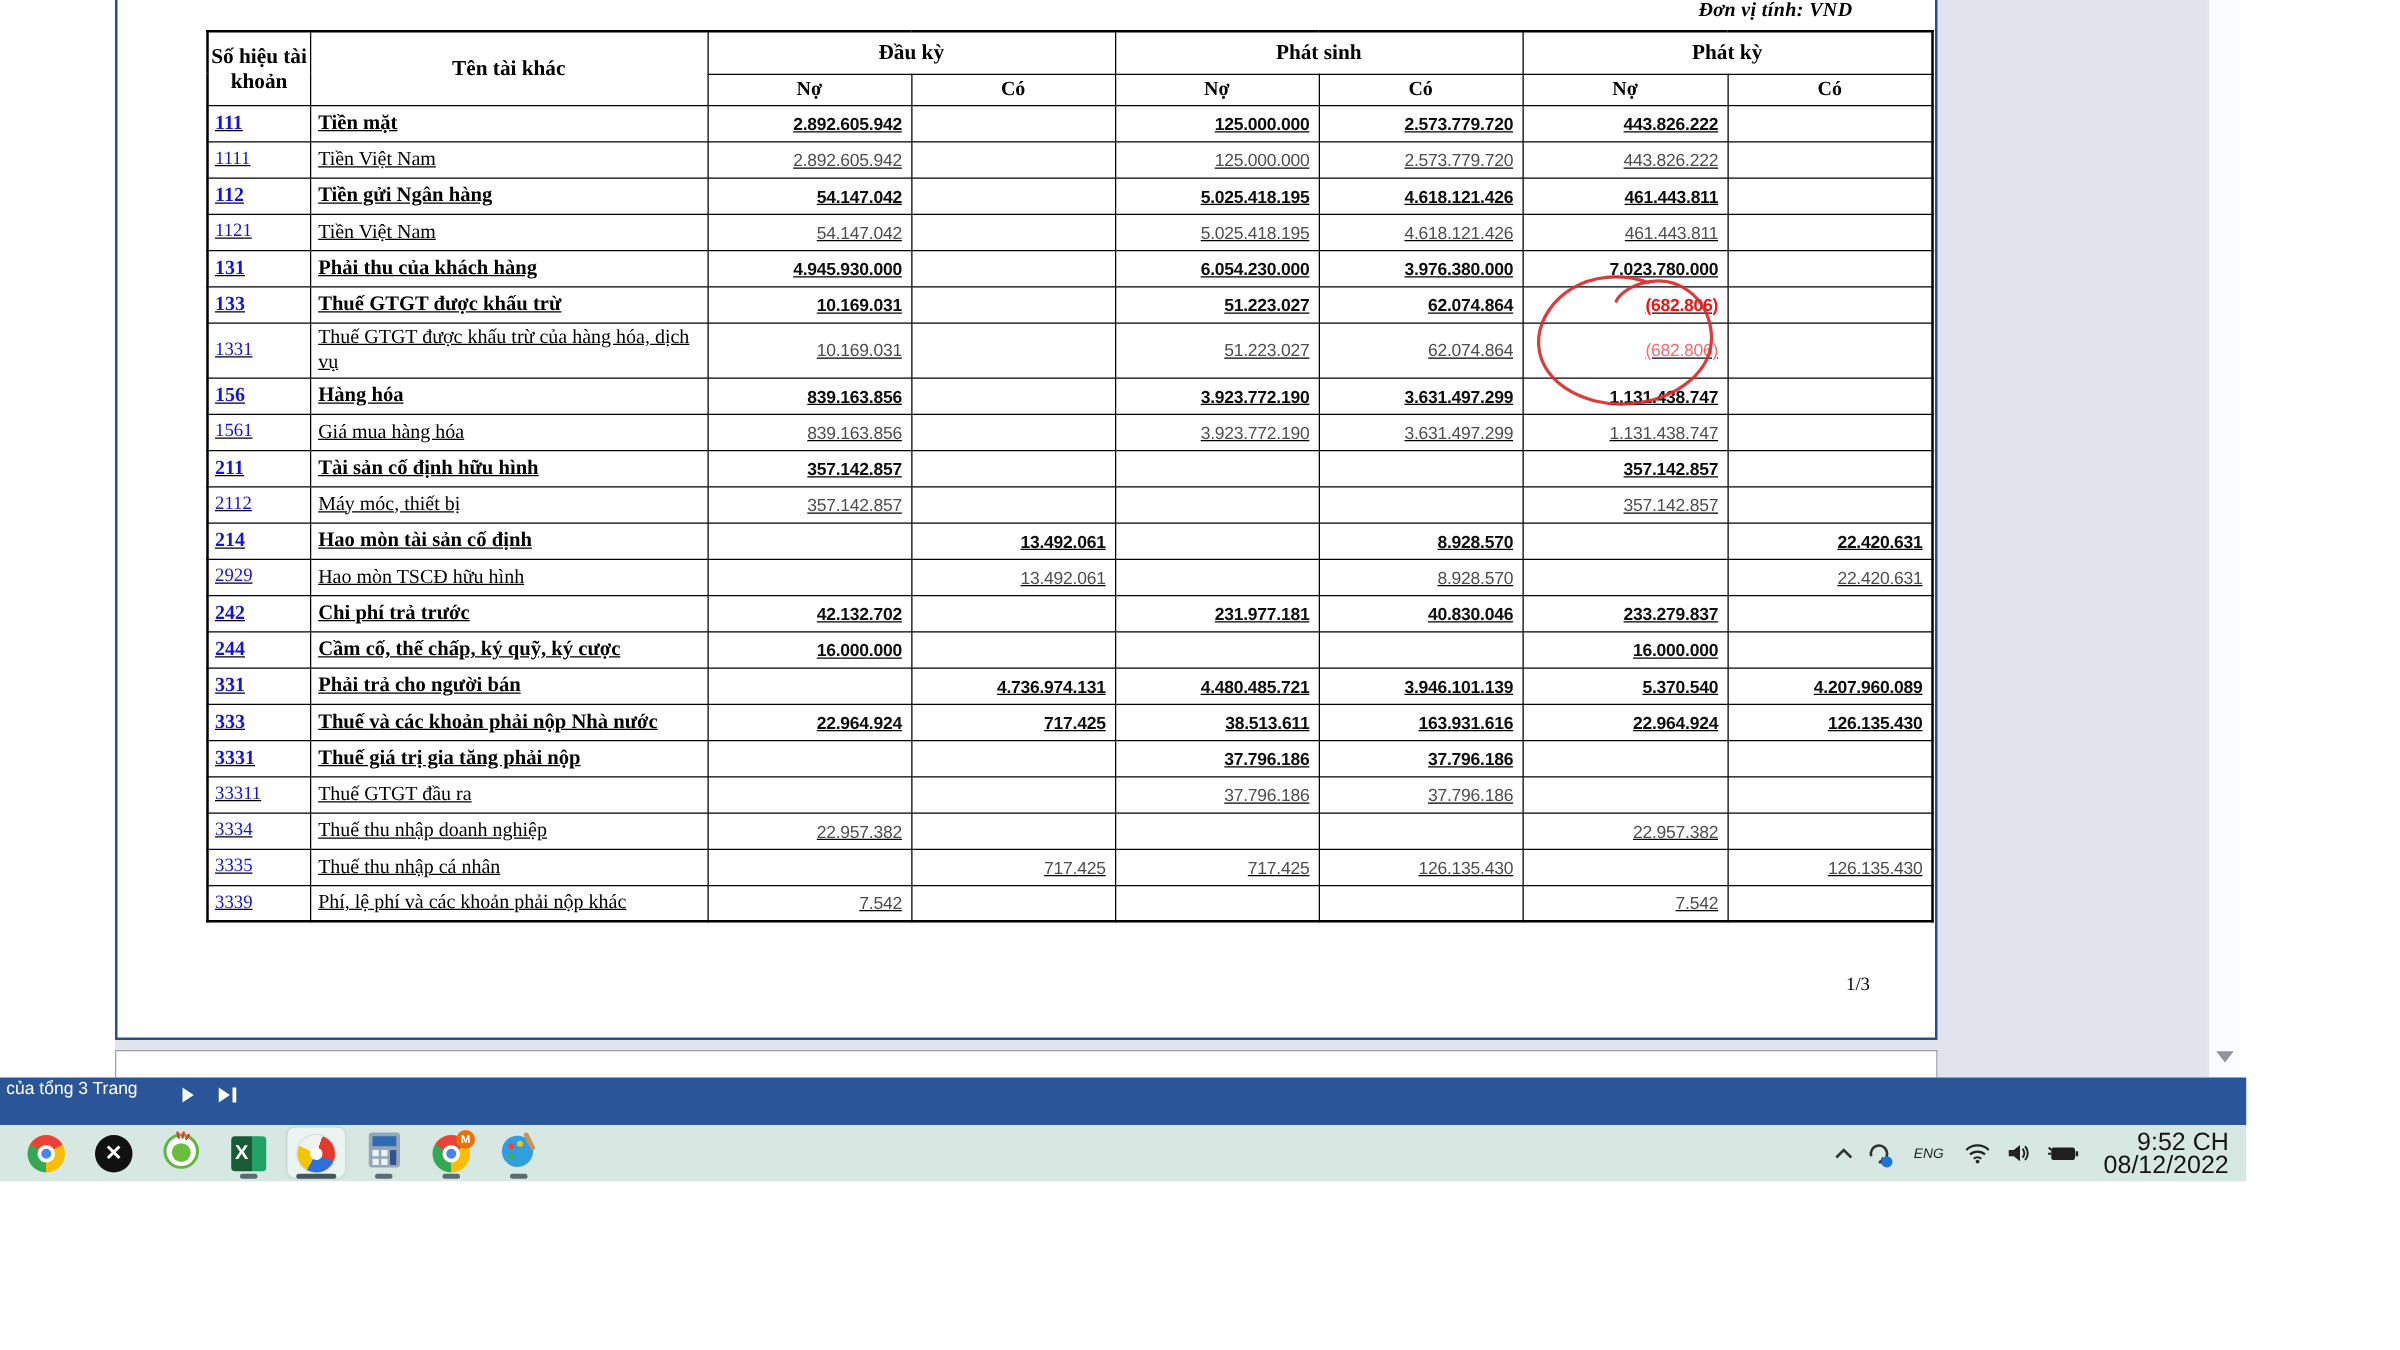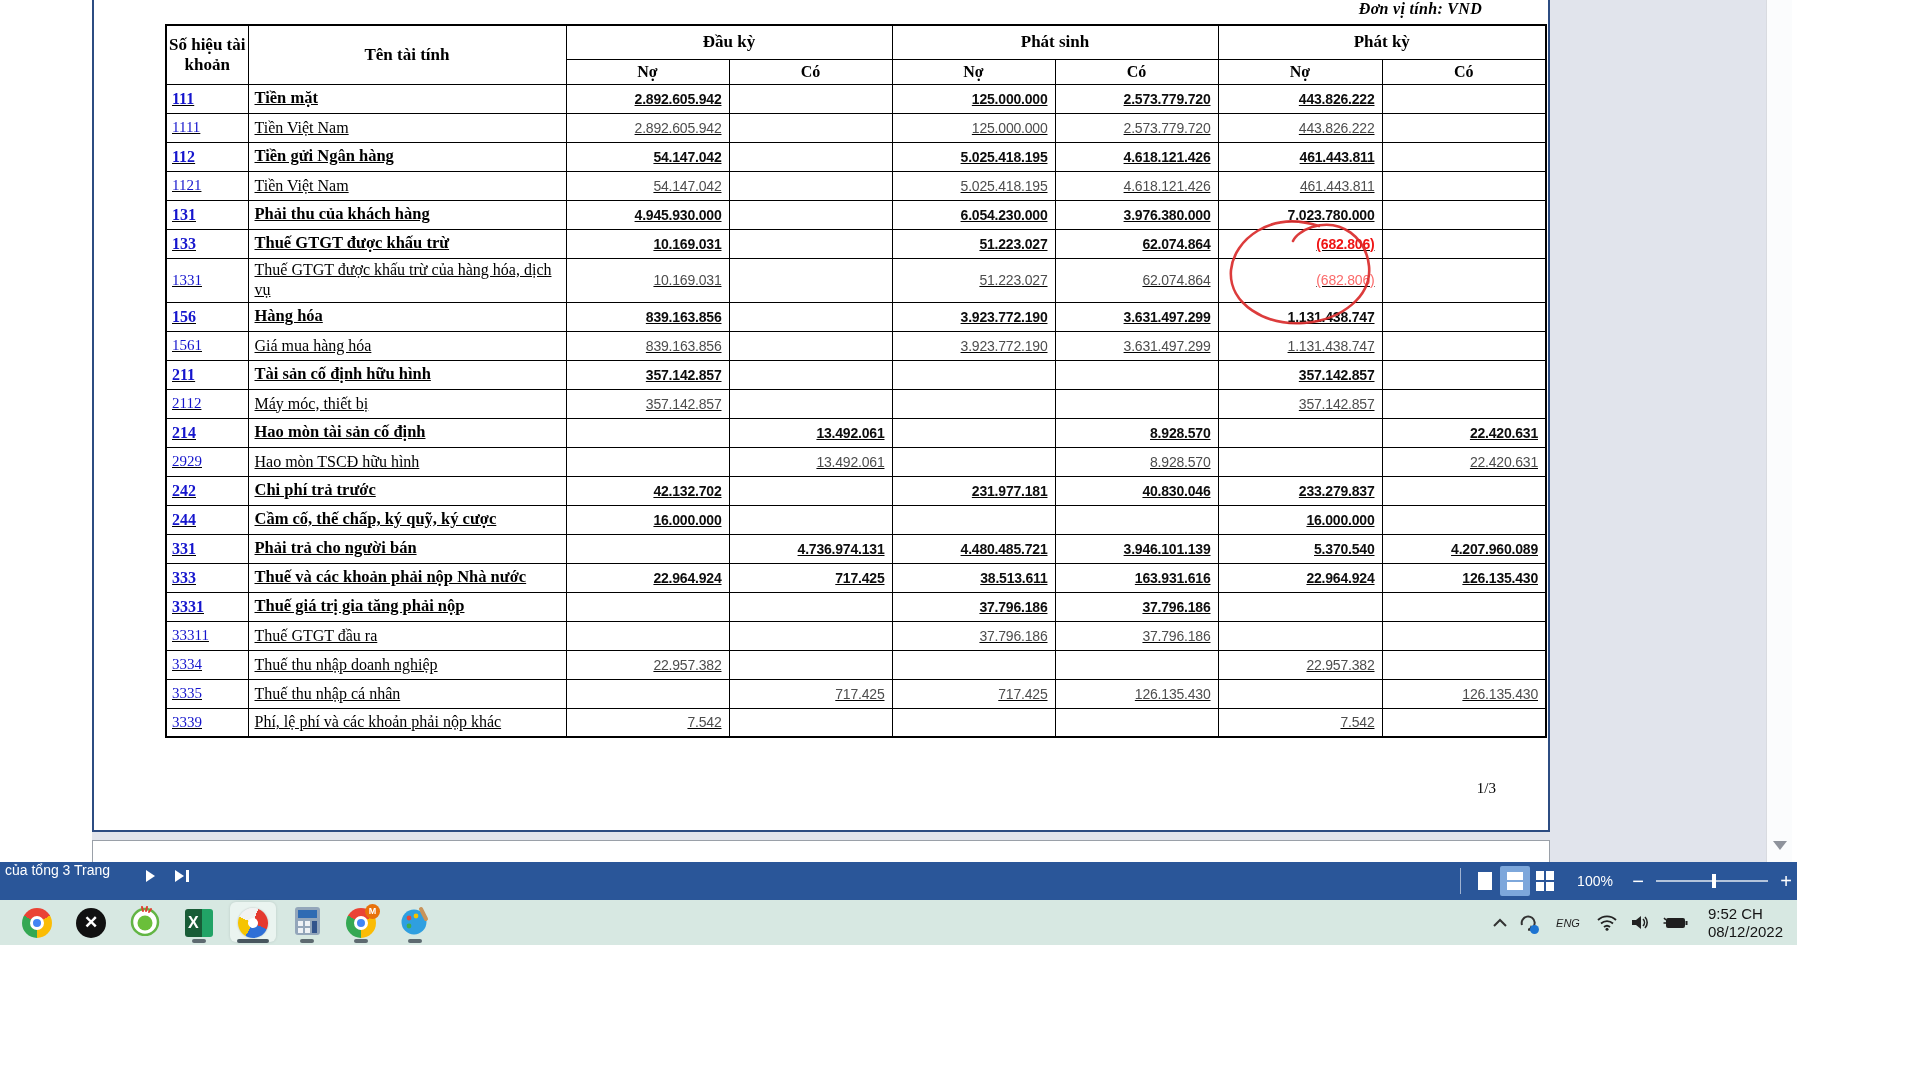--- a/index.html
+++ b/index.html
@@ -96,21 +96,21 @@
      background:linear-gradient(90deg, #185c37 0 60%, #21a366 60% 100%); }
   .ic-excel span { position:absolute; left:0; top:0; width:60%; height:100%; display:flex;
      align-items:center; justify-content:center; color:#fff; font-weight:700; font-size:16px; }
   .badge-m { position:absolute; right:-4px; top:-4px; width:15px; height:15px; border-radius:50%;
      background:#e8710a; color:#fff; font-size:9px; font-weight:700; display:flex;
      align-items:center; justify-content:center; }
 
   .tray { position:absolute; right:14px; top:0; height:45px; display:flex; align-items:center; }
   .tray-item { display:flex; align-items:center; justify-content:center; }
   .lang { font-size:11px; color:#1f1f1f; margin:0 10px;font-style:italic; }
-  .clock { font-size:15px; line-height:18px; color:#141414; margin-left:14px; }
+  .clock { text-align:right; font-size:20px; line-height:18px; color:#141414; margin-left:14px; }
   .sync-wrap { position:relative; margin:0 8px 0 10px; }
   .sync-dot { position:absolute; right:-1px; bottom:-1px; width:9px; height:9px; border-radius:50%;
               background:#1d74d2; }
 </style>
 </head>
 <body>
 
 <div class="screen">
 
   <div class="canvas">
@@ -125,21 +125,21 @@
           <col style="width:163px">
             <col style="width:163px">
           <col style="width:163px">
             <col style="width:163px">
           <col style="width:164px">
             <col style="width:164px">
         </colgroup>
         <thead>
           <tr class="h1">
             <th rowspan="2">Số hiệu tài khoản</th>
-            <th rowspan="2">Tên tài tính</th>
+            <th rowspan="2">Tên tài khác</th>
             <th colspan="2">Đầu kỳ</th>
             <th colspan="2">Phát sinh</th>
             <th colspan="2">Phát kỳ</th>
           </tr>
           <tr class="h2">
             <th>Nợ</th>
             <th>Có</th>
             <th>Nợ</th>
             <th>Có</th>
             <th>Nợ</th>
@@ -390,46 +390,20 @@
   <div class="statusbar">
     <span class="pages-label">của tổng 3 Trang</span>
     <span class="nav-btn">
         <span class="tri-r"></span>
       </span>
     <span class="nav-btn">
         <span class="tri-r"></span>
         <span class="bar-v"></span>
       </span>
 
-    <div class="sb-right">
-      <span class="sep"></span>
-      <span class="view-btn">
-          <span class="vb-single"></span>
-        </span>
-      <span class="view-btn active">
-          <span class="vb-two">
-            <i></i>
-            <i></i>
-          </span>
-        </span>
-      <span class="view-btn">
-          <span class="vb-grid">
-            <i></i>
-            <i></i>
-            <i></i>
-            <i></i>
-          </span>
-        </span>
-      <span class="zoom-label">100%</span>
-      <span class="zoom-btn">−</span>
-      <span class="slider">
-          <span class="handle"></span>
-        </span>
-      <span class="zoom-btn">+</span>
-    </div>
   </div>
 
   <div class="taskbar">
     <div class="tb-icons">
 
       <div class="tb-item">
         <span class="ico ic-chrome"></span>
       </div>
 
       <div class="tb-item">

